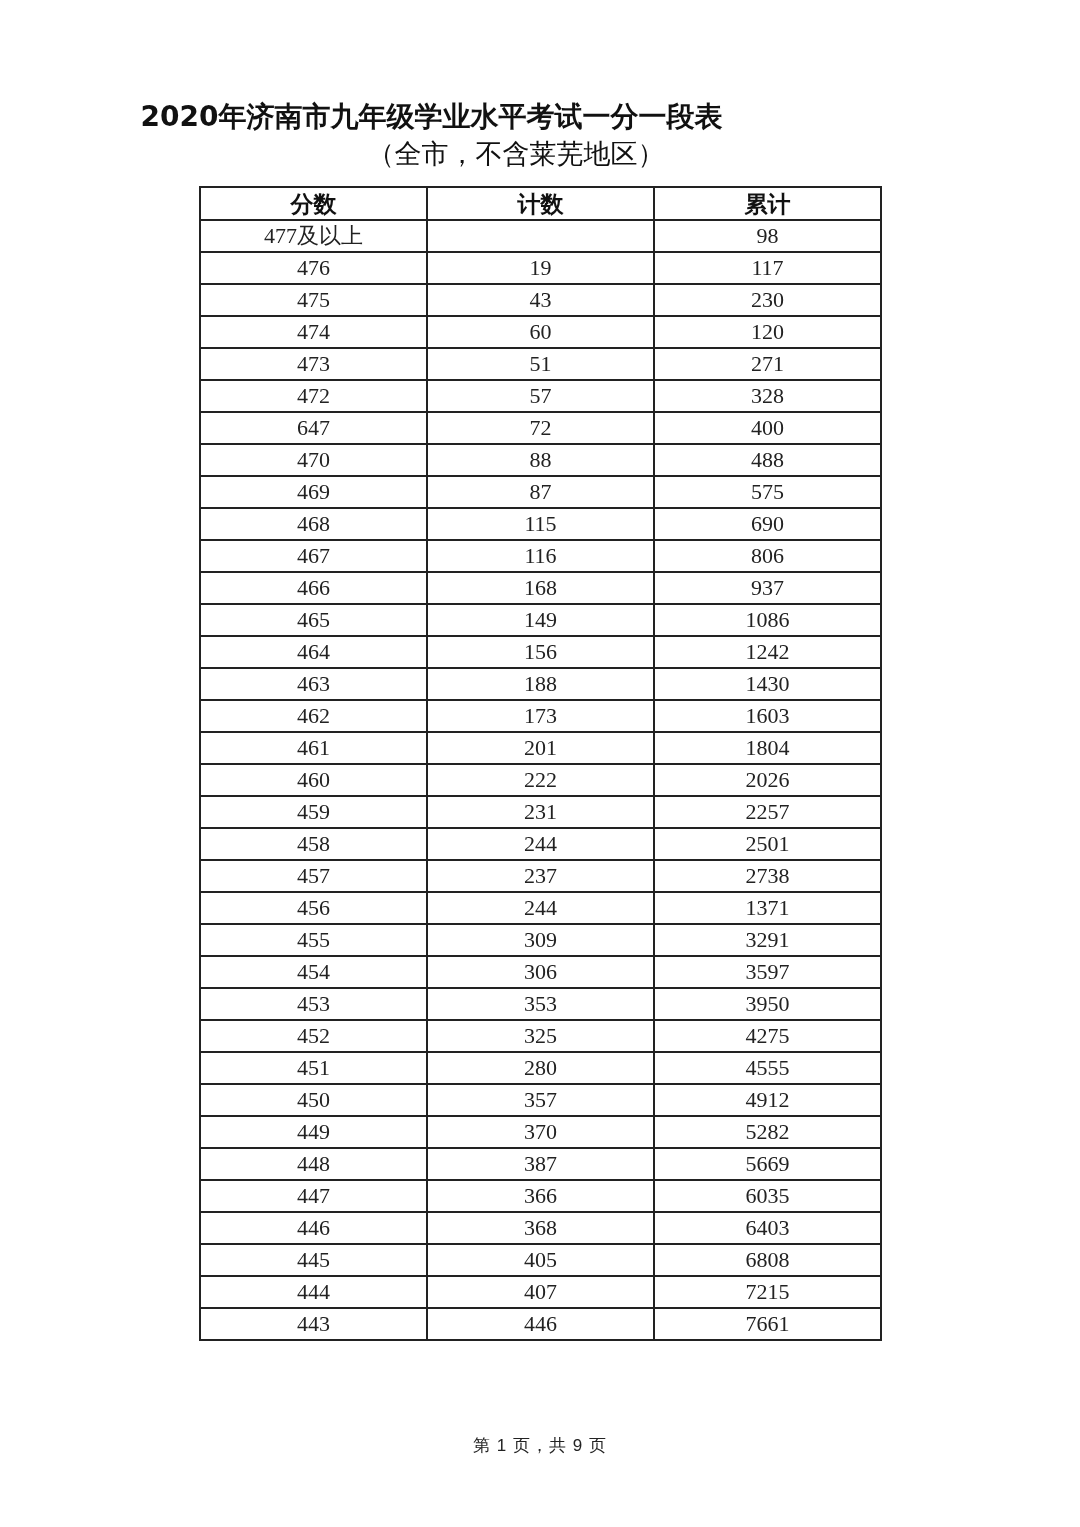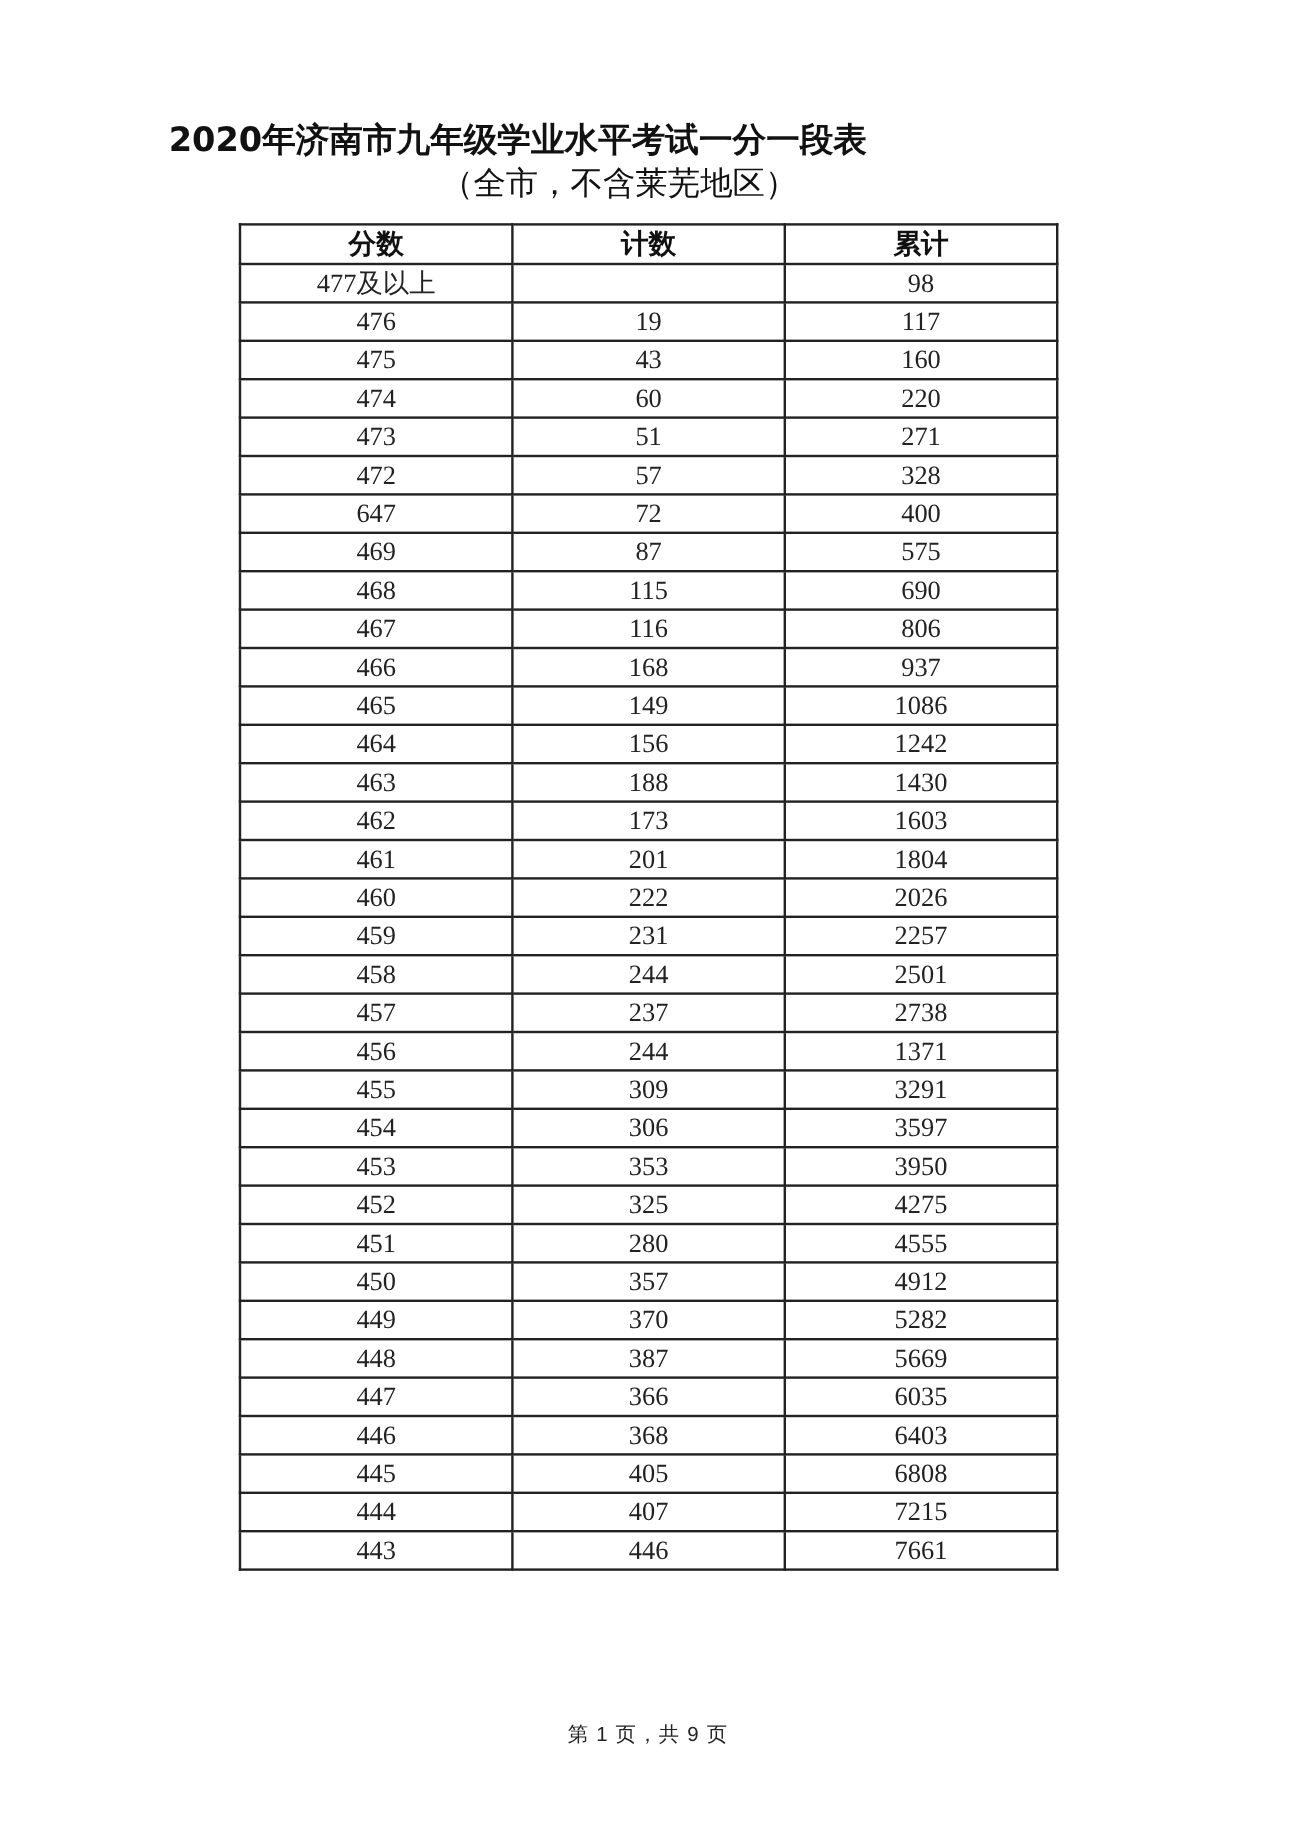--- a/index.html
+++ b/index.html
@@ -69,43 +69,48 @@
         <td>98</td>
       </tr>
       <tr>
         <td>476</td>
         <td>19</td>
         <td>117</td>
       </tr>
       <tr>
         <td>475</td>
         <td>43</td>
-        <td>160</td>
+        <td>230</td>
       </tr>
       <tr>
         <td>474</td>
         <td>60</td>
-        <td>220</td>
+        <td>120</td>
       </tr>
       <tr>
         <td>473</td>
         <td>51</td>
         <td>271</td>
       </tr>
       <tr>
         <td>472</td>
         <td>57</td>
         <td>328</td>
       </tr>
       <tr>
         <td>647</td>
         <td>72</td>
         <td>400</td>
       </tr>
       <tr>
+        <td>470</td>
+        <td>88</td>
+        <td>488</td>
+      </tr>
+      <tr>
         <td>469</td>
         <td>87</td>
         <td>575</td>
       </tr>
       <tr>
         <td>468</td>
         <td>115</td>
         <td>690</td>
       </tr>
       <tr>

